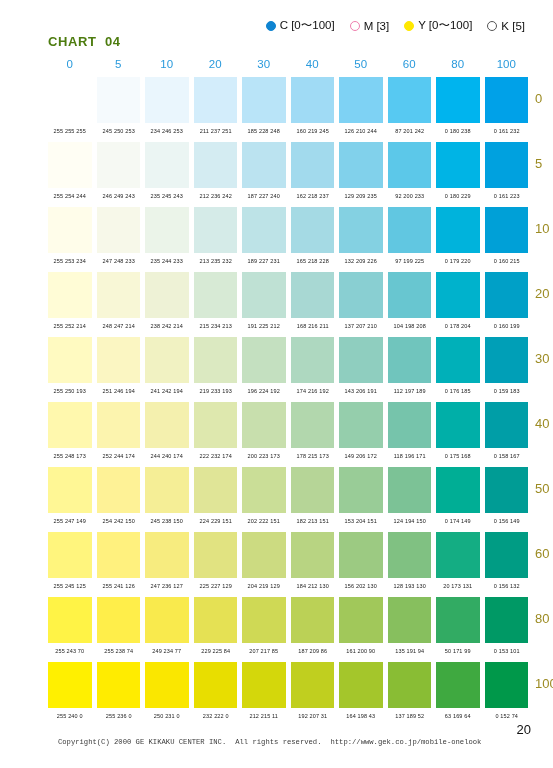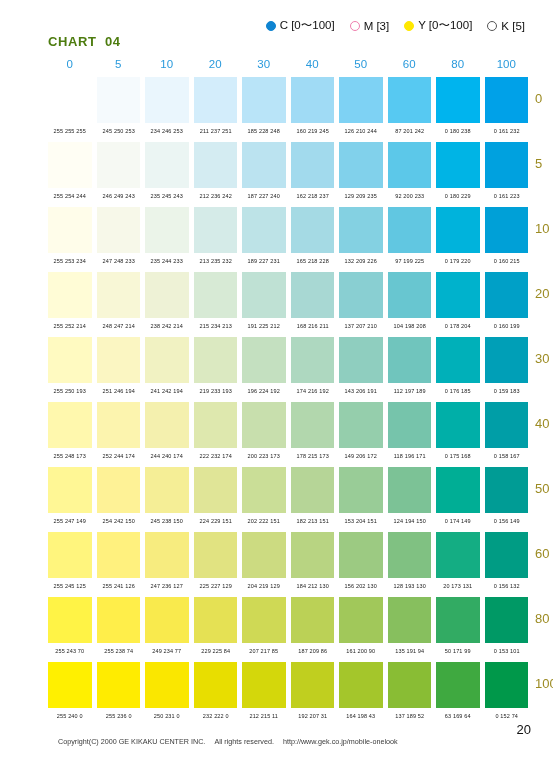--- a/index.html
+++ b/index.html
@@ -137,21 +137,21 @@
     height: 24px;
   }
   .copyright {
     position: absolute;
     left: 46px;
     top: 2px;
     font-size: 7.2px;
     color: #3a3a3a;
     white-space: pre;
   }
-  .copy-seg { margin-right: 9px; }
+  .copy-seg { margin-right: 9px; font-family: Liberation Mono, monospace; }
   .page-num {
     position: absolute;
     right: 22px;
     top: -4px;
     font-size: 13px;
     color: #111;
   }
 </style>
 </head>
 <body>

